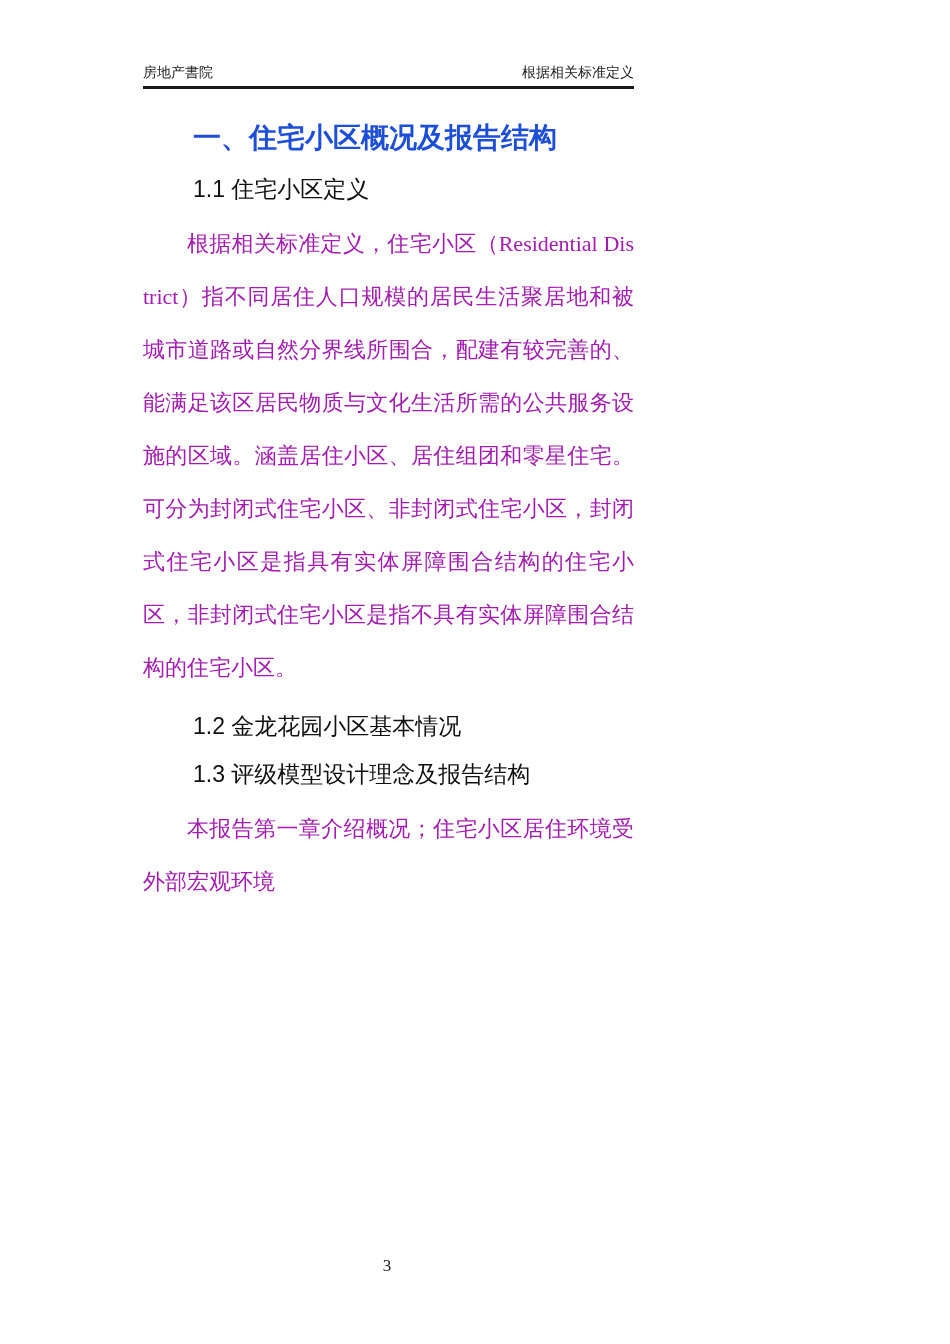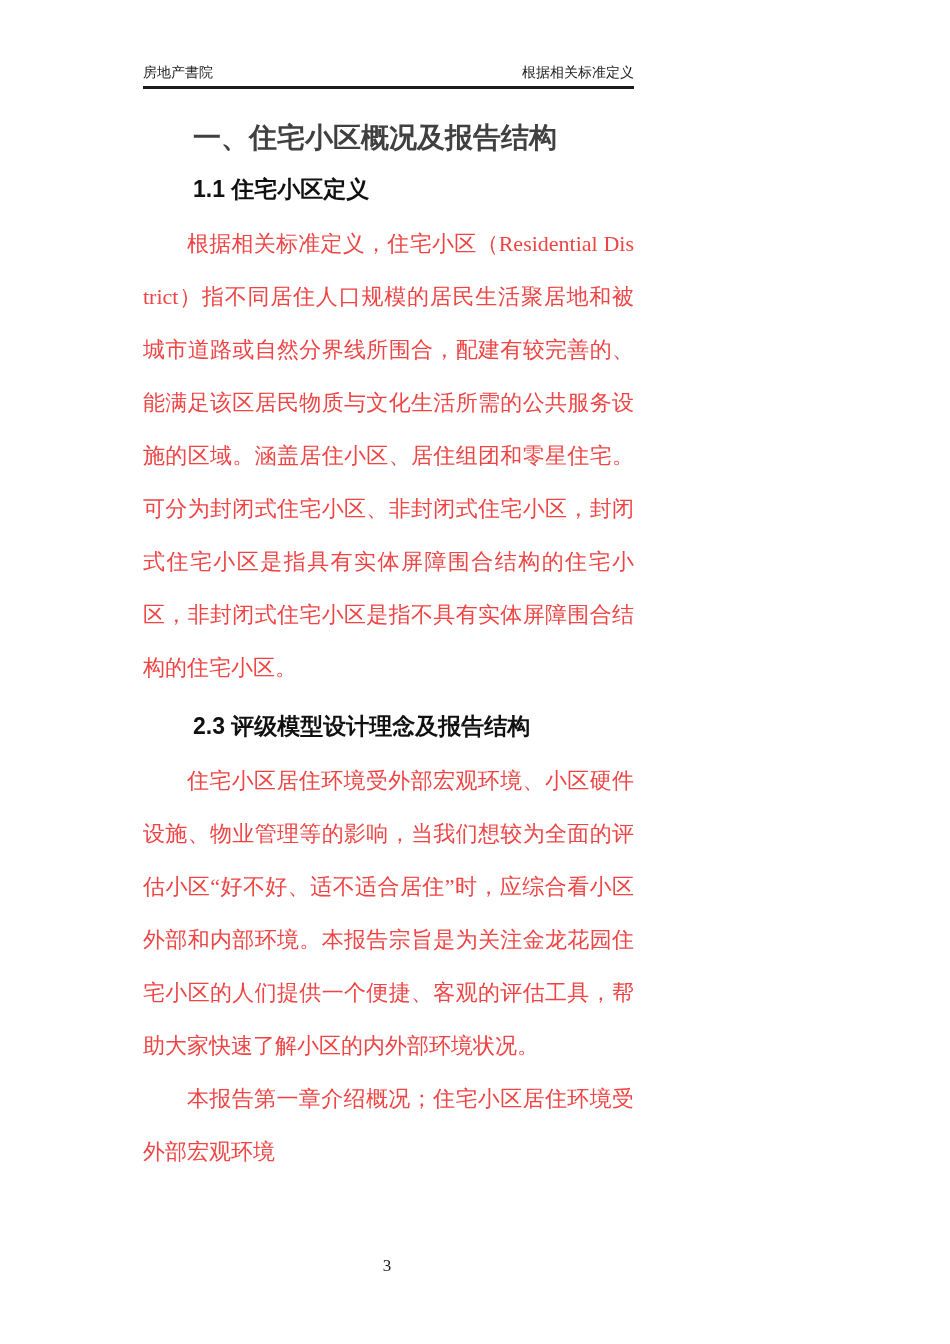--- a/index.html
+++ b/index.html
@@ -42,39 +42,39 @@
     left: 143px;
     right: 140px;
   }
   h1.doc-title {
     margin: 26px 0 6px 0;
     padding-left: 50px;
     font-family: "Liberation Sans", sans-serif;
     font-size: 28px;
     line-height: 38px;
     font-weight: bold;
-    color: #404040;
+    color: #1d4ed8;
   }
   h2.section-heading {
     margin: 16px 0 12px 0;
     padding-left: 50px;
     font-family: "Liberation Sans", sans-serif;
     font-size: 23px;
     line-height: 32px;
-    font-weight: bold;
+    font-weight: normal;
     color: #111111;
   }
   p.body-para {
     margin: 0;
     font-family: "Liberation Serif", serif;
     font-size: 22px;
     line-height: 53px;
     text-align: justify;
     text-indent: 2em;
-    color: #ef4444;
+    color: #a21caf;
     word-break: break-all;
   }
   .page-number {
     position: absolute;
     top: 1256px;
     left: 0;
     width: 100%;
     text-align: center;
     font-family: "Liberation Serif", serif;
     font-size: 17px;
@@ -97,25 +97,25 @@
   <div class="content">
 
     <h1 class="doc-title">一、住宅小区概况及报告结构</h1>
 
     <section>
       <h2 class="section-heading">1.1 住宅小区定义</h2>
       <p class="body-para">根据相关标准定义，住宅小区（Residential District）指不同居住人口规模的居民生活聚居地和被城市道路或自然分界线所围合，配建有较完善的、能满足该区居民物质与文化生活所需的公共服务设施的区域。涵盖居住小区、居住组团和零星住宅。可分为封闭式住宅小区、非封闭式住宅小区，封闭式住宅小区是指具有实体屏障围合结构的住宅小区，非封闭式住宅小区是指不具有实体屏障围合结构的住宅小区。</p>
     </section>
 
     <section>
+      <h2 class="section-heading">1.2 金龙花园小区基本情况</h2>
     </section>
 
     <section>
-      <h2 class="section-heading">2.3 评级模型设计理念及报告结构</h2>
-      <p class="body-para">住宅小区居住环境受外部宏观环境、小区硬件设施、物业管理等的影响，当我们想较为全面的评估小区“好不好、适不适合居住”时，应综合看小区外部和内部环境。本报告宗旨是为关注金龙花园住宅小区的人们提供一个便捷、客观的评估工具，帮助大家快速了解小区的内外部环境状况。</p>
+      <h2 class="section-heading">1.3 评级模型设计理念及报告结构</h2>
       <p class="body-para">本报告第一章介绍概况；住宅小区居住环境受外部宏观环境</p>
     </section>
 
   </div>
 
   <div class="page-number">3</div>
 
 </div>
 
 </body></html>

